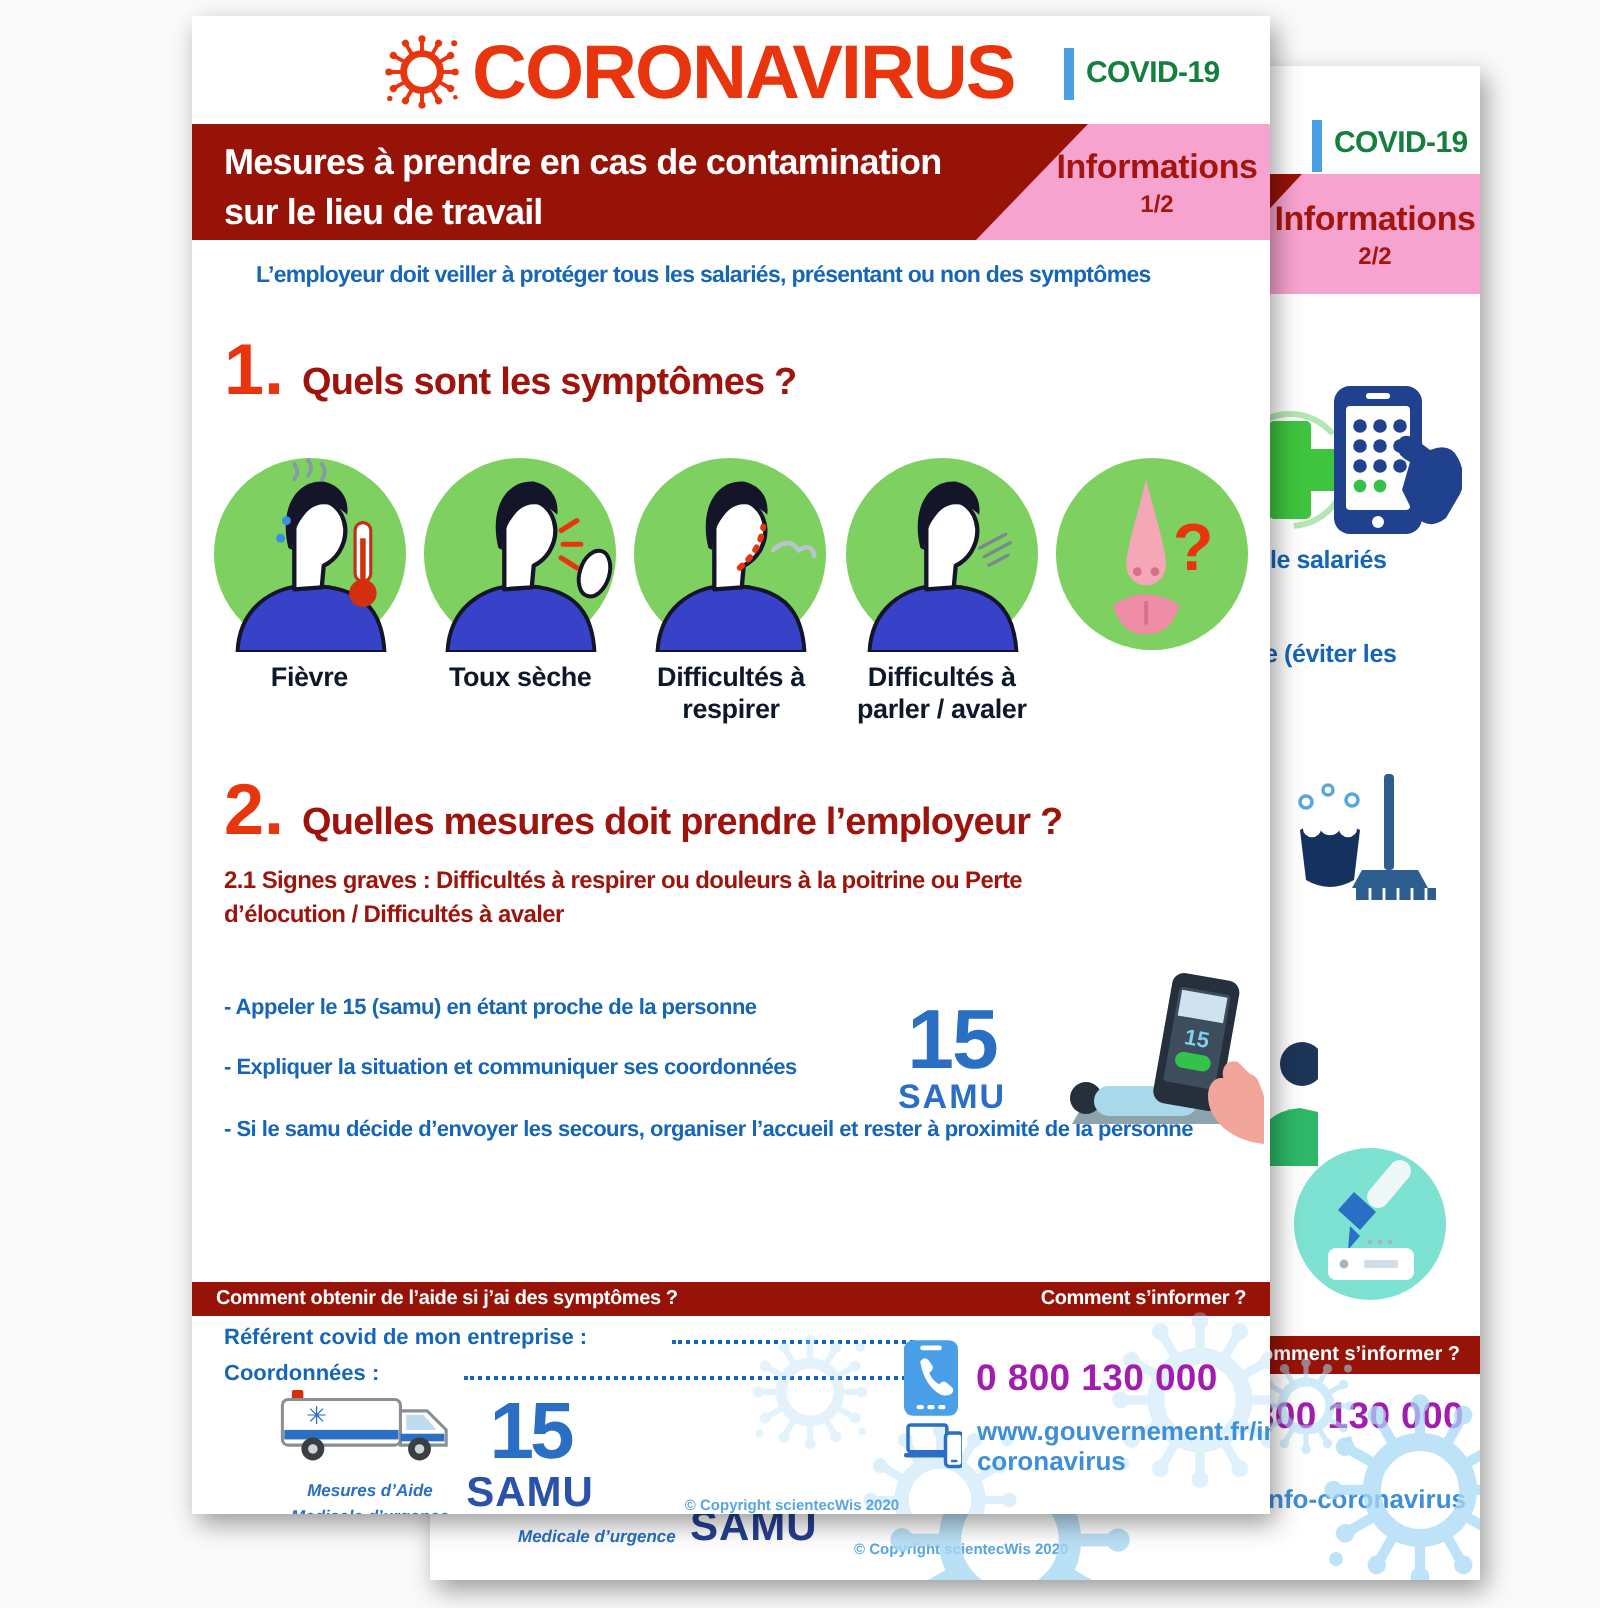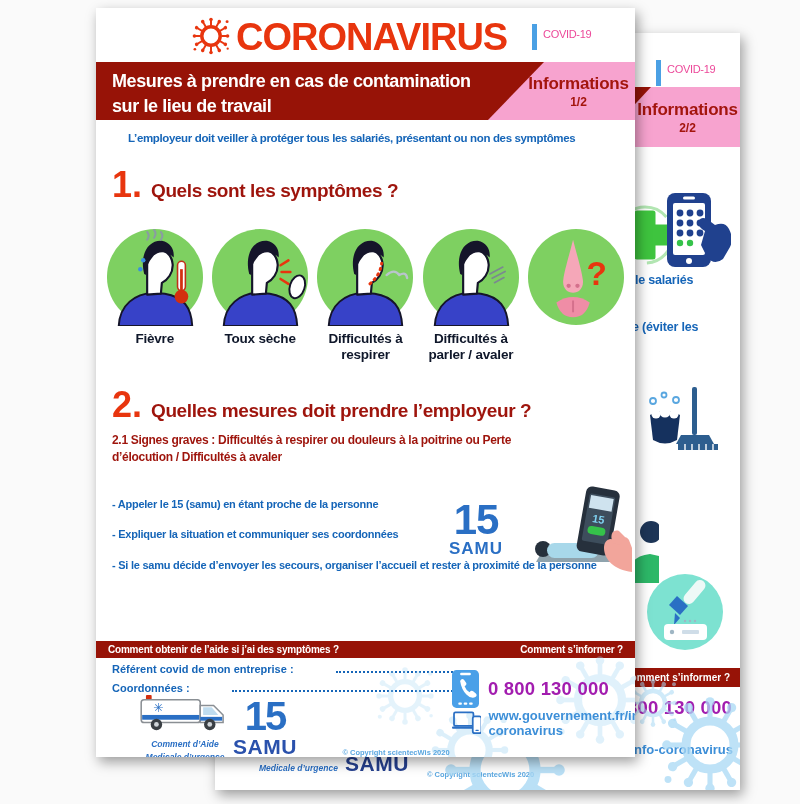--- a/index.html
+++ b/index.html
@@ -6,21 +6,21 @@
   body{width:800px;height:804px;background:#fafafa;font-family:"Liberation Sans",sans-serif;overflow:hidden;}
   .stage{position:relative;width:800px;height:804px;}
   .page{position:absolute;background:#fff;box-shadow:3px 5px 12px rgba(0,0,0,.38);overflow:hidden;}
   #page2{left:215px;top:33px;width:525px;height:757px;}
   #page1{left:96px;top:8px;width:539px;height:749px;}
   .abs{position:absolute;}
 
   
   .p1-title{left:140px;top:8px;font-size:38px;font-weight:bold;letter-spacing:-1px;color:#e8350e;}
   .covid-bar{width:5px;height:26px;background:#4aa0e4;}
-  .covid-txt{font-size:11px;font-weight:normal;letter-spacing:-.3px;color:#ec4899;}
+  .covid-txt{font-size:15px;font-weight:bold;letter-spacing:-.3px;color:#15803d;}
   .banner{left:0;top:54px;width:100%;height:58px;background:#971307;}
   .banner-text{padding:7px 0 0 16px;color:#fff;font-size:18px;font-weight:bold;letter-spacing:-.4px;line-height:25px;}
   .pinkband{left:392px;top:54px;width:147px;height:58px;background:#f7a3cf;
     clip-path:polygon(56px 0,100% 0,100% 100%,0 100%);
     display:flex;flex-direction:column;align-items:center;justify-content:center;
     padding-left:34px;box-sizing:border-box;}
   .info-label{font-size:17px;color:#a3150d;font-weight:bold;letter-spacing:-.2px;}
   .info-page{font-size:12px;color:#a3150d;font-weight:bold;margin-top:1px;}
   .intro{left:16px;top:124px;width:505px;font-size:11.5px;letter-spacing:-.35px;font-weight:bold;color:#1565b8;margin-left:16px;}
   .h-row{display:flex;align-items:baseline;gap:9px;}
@@ -381,21 +381,21 @@
         <path d="M66,12 h14 l10,10 v8 h-24 Z" fill="#fff" stroke="#8a8f94" stroke-width="1.6"></path>
         <path d="M69,14 h9 l7,8 h-16 Z" fill="#bfdcef"></path>
         <rect x="5" y="22" width="60" height="5" fill="#2a6fc4"></rect>
         <rect x="66" y="24" width="23" height="4" fill="#2a6fc4"></rect>
         <text x="22" y="19" font-size="13" fill="#2a6fc4" text-anchor="middle">✳</text>
         <circle cx="20" cy="32" r="6" fill="#3a3f44"></circle>
           <circle cx="20" cy="32" r="2.5" fill="#cfd4d8"></circle>
         <circle cx="76" cy="32" r="6" fill="#3a3f44"></circle>
           <circle cx="76" cy="32" r="2.5" fill="#cfd4d8"></circle>
       </svg>
-      <div class="amb-label">Comment d’Aide</div>
+      <div class="amb-label">Mesures d’Aide</div>
       <div class="amb-label">Medicale d’urgence</div>
     </div>
 
     <div class="abs samu-bottom">
       <div class="n">15</div>
       <div class="w">SAMU</div>
     </div>
 
     <div class="abs copyright" style="left:205px;top:740px;width:190px;text-align:center;">© Copyright scientecWis 2020</div>
   </div>

